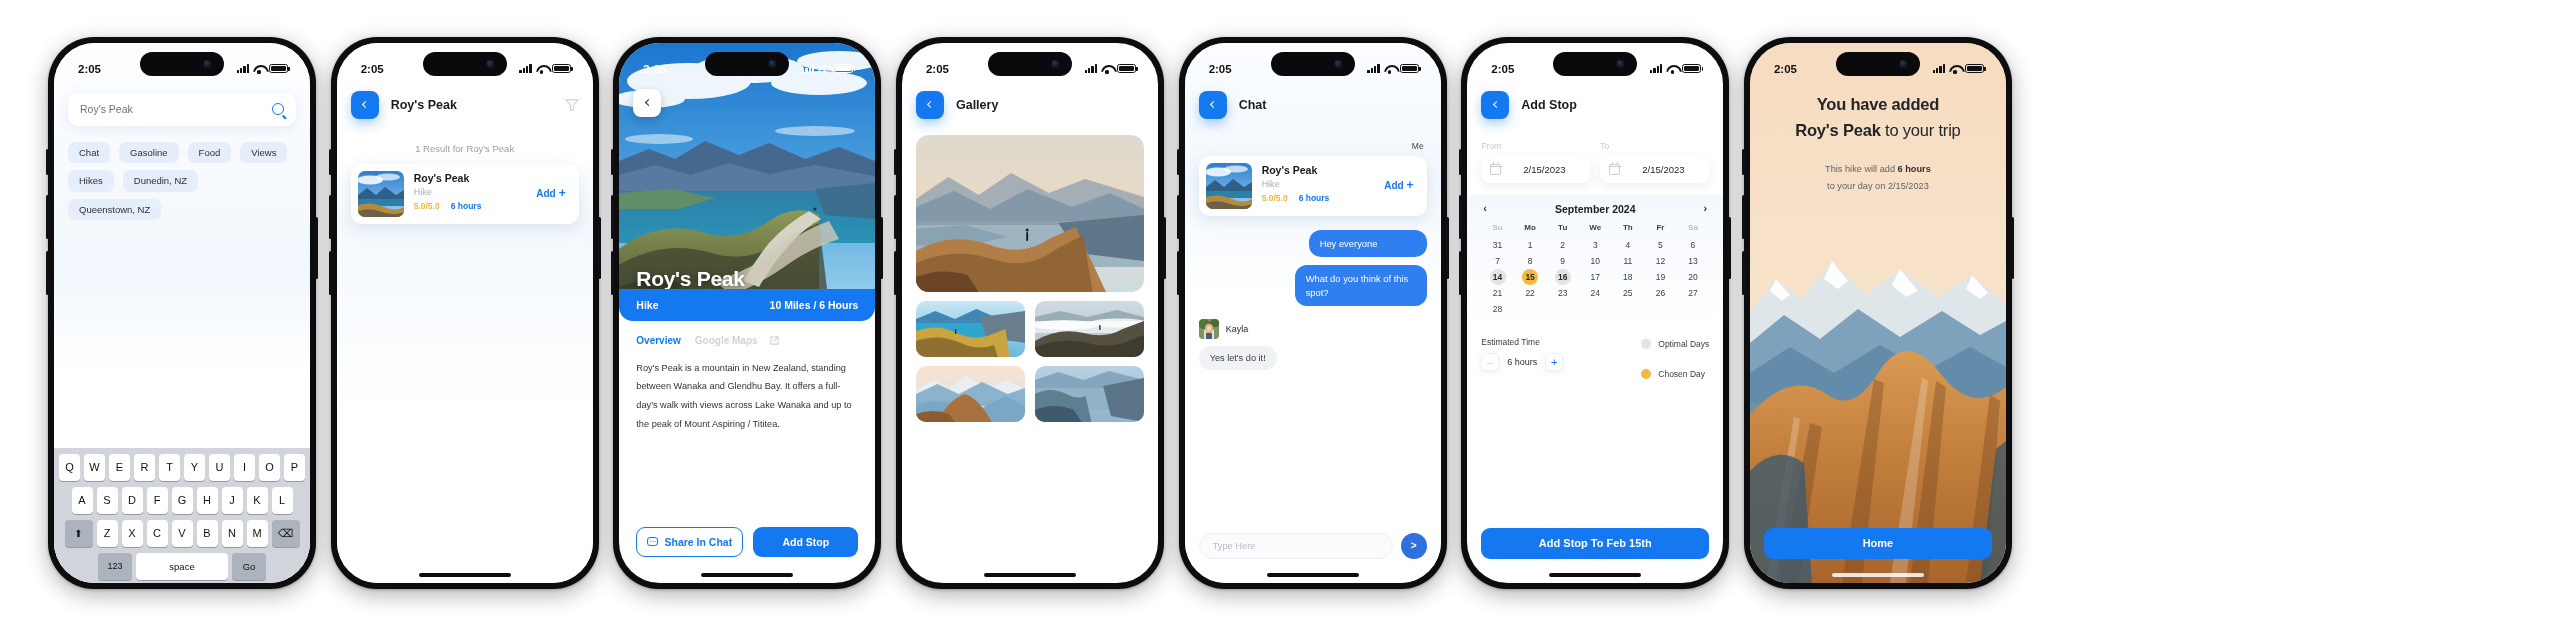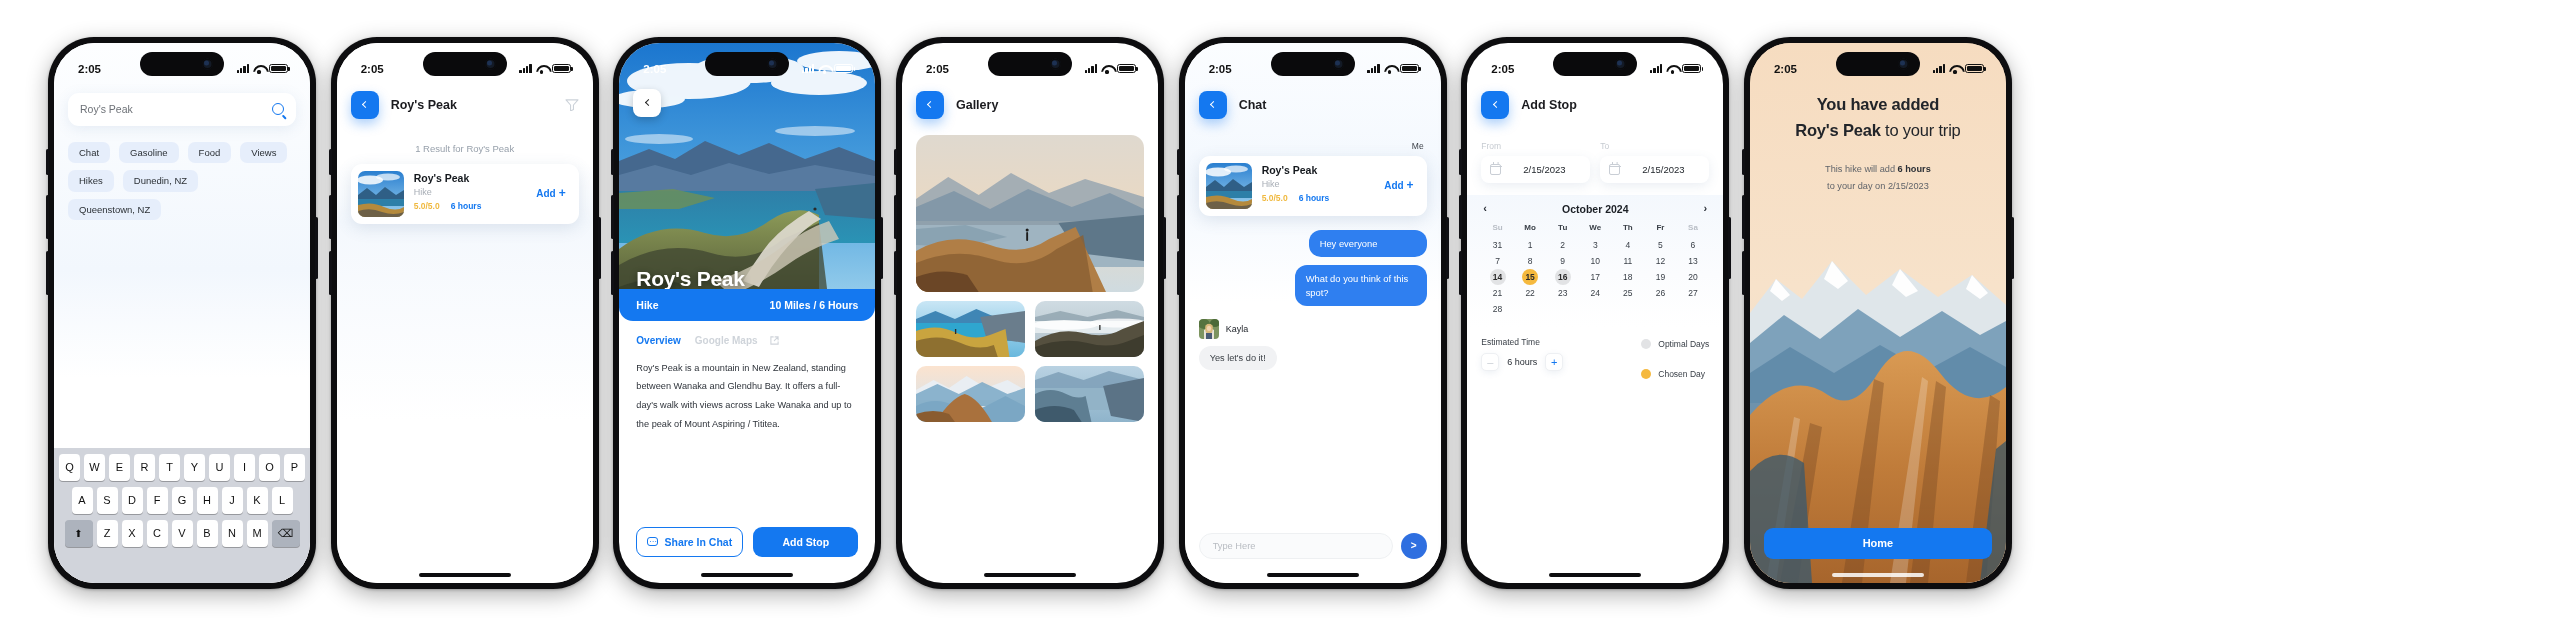--- a/index.html
+++ b/index.html
@@ -279,20 +279,25 @@
           <div class="kbrow">
             <div class="key wide" style="font-size:10px">⬆</div>
             <div class="key">Z</div>
             <div class="key">X</div>
             <div class="key">C</div>
             <div class="key">V</div>
             <div class="key">B</div>
             <div class="key">N</div>
             <div class="key">M</div>
             <div class="key wide" style="font-size:11px">⌫</div>
+          </div>
+          <div class="kbrow">
+            <div class="key sp-123">123</div>
+            <div class="key space" style="font-size:9.5px">space</div>
+            <div class="key sp-go">Go</div>
           </div>
 
         </div>
 
       </div>
       <div class="island">
           <i class="cam"></i>
         </div>
     </div>
   </div>
@@ -761,21 +766,21 @@
             <div class="datebox">
               <i class="calicon"></i>
               <span class="dateval">2/15/2023</span>
             </div>
           </div>
         </div>
 
         <div class="calwrap">
           <div class="calhead">
             <div class="carr">‹</div>
-            <div class="calmon">October 2024</div>
+            <div class="calmon">September 2024</div>
             <div class="carr">›</div>
           </div>
           <div class="dows">
             <div class="dow dim">Su</div>
             <div class="dow">Mo</div>
             <div class="dow">Tu</div>
             <div class="dow">We</div>
             <div class="dow">Th</div>
             <div class="dow">Fr</div>
             <div class="dow dim">Sa</div>
@@ -841,20 +846,21 @@
               <i class="dot gray"></i>
               <span class="lgtxt">Optimal Days</span>
             </div>
             <div class="lgrow">
               <i class="dot amber"></i>
               <span class="lgtxt">Chosen Day</span>
             </div>
           </div>
         </div>
 
+        <div class="bigbtn">Add Stop To Feb 15th</div>
 
       </div>
       <div class="island">
           <i class="cam"></i>
         </div>
       <div class="home-ind"></div>
     </div>
   </div>
 
   <div class="phone p7">

